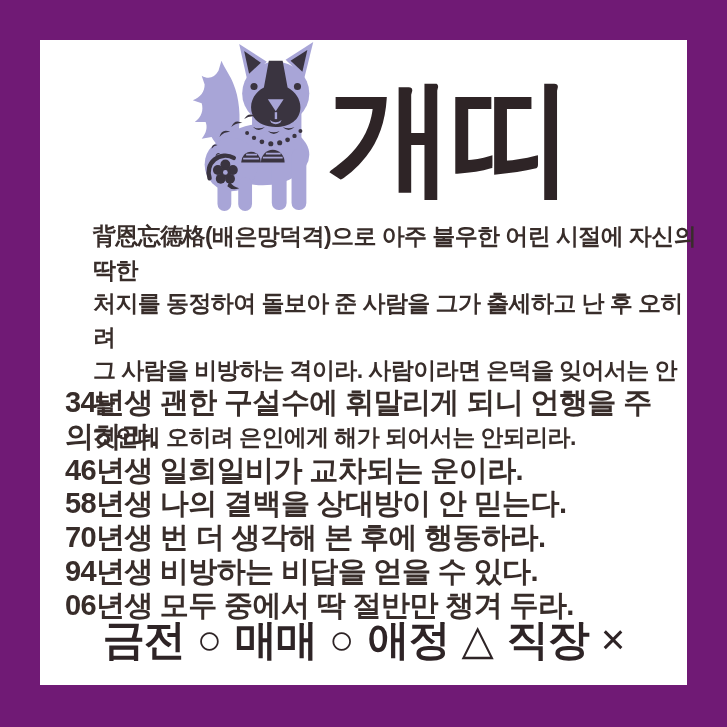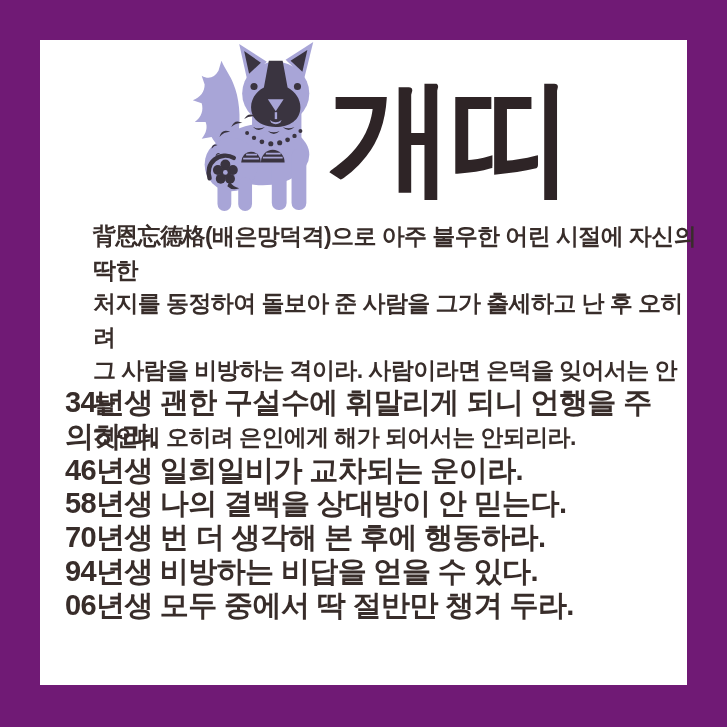--- a/index.html
+++ b/index.html
@@ -153,15 +153,18 @@
 
     <div class="years">
       <div class="year-line"><span class="yr">34년생</span><span>괜한 구설수에 휘말리게 되니 언행을 주의하라.</span></div>
       <div class="year-line"><span class="yr">46년생</span><span>일희일비가 교차되는 운이라.</span></div>
       <div class="year-line"><span class="yr">58년생</span><span>나의 결백을 상대방이 안 믿는다.</span></div>
       <div class="year-line"><span class="yr">70년생</span><span>번 더 생각해 본 후에 행동하라.</span></div>
       <div class="year-line"><span class="yr">94년생</span><span>비방하는 비답을 얻을 수 있다.</span></div>
       <div class="year-line"><span class="yr">06년생</span><span>모두 중에서 딱 절반만 챙겨 두라.</span></div>
     </div>
 
+    <div class="summary">
+      <span>금전</span><span class="sym">○</span><span>매매</span><span class="sym">○</span><span>애정</span><span class="sym">△</span><span>직장</span><span class="sym">×</span>
+    </div>
 
   </div>
 </div>
 
 </body></html>

